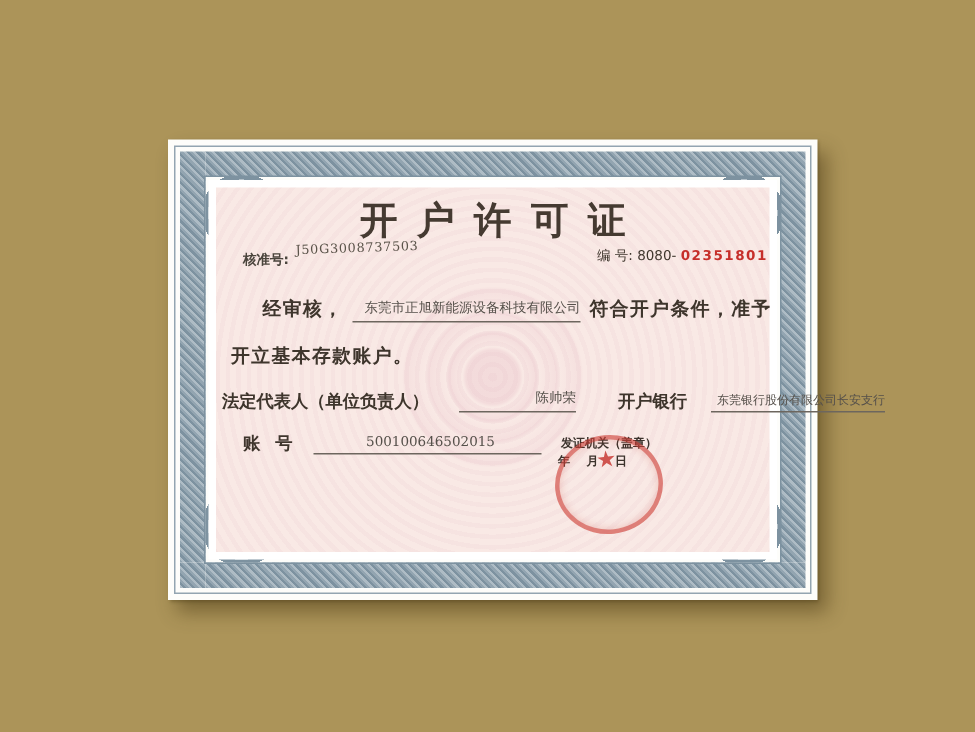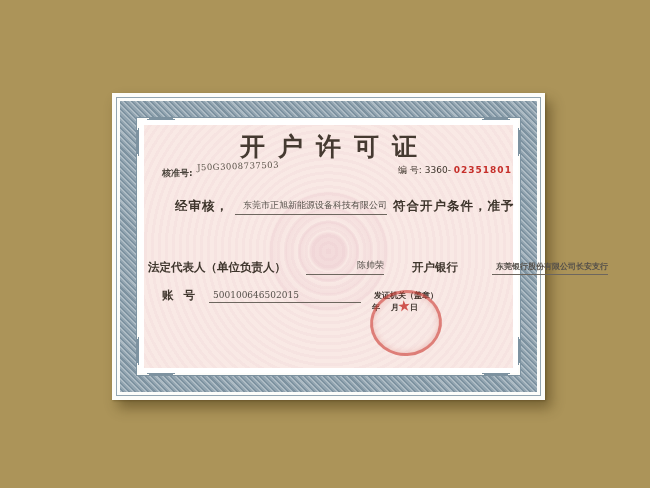--- a/index.html
+++ b/index.html
@@ -69,24 +69,24 @@
   .fill{
     font-family:"DejaVu Serif","Liberation Serif",serif;
     font-size:9px;color:#55504a;text-align:right;
     border-bottom:1px solid #6d665e;padding-bottom:2px;white-space:nowrap;
   }
   .company{width:152px;margin:0 6px;}
   .line2{left:42px;top:136px;}
   .line3{left:36px;top:166px;gap:16px;}
   .rep-name{width:78px;margin-left:4px;}
   .bank-lbl{margin-left:12px;}
-  .bank-name{width:116px;margin-left:18px;font-size:8px;font-weight:bold;}
+  .bank-name{width:116px;margin-left:0;font-size:8px;}
   .line4{left:50px;top:195px;}
   .acct-lbl{letter-spacing:10px;}
-  .acct-num{width:148px;margin-left:4px;text-align:left;padding-left:4px;}
+  .acct-num{width:148px;margin-left:4px;text-align:center;padding-left:4px;}
   .row-lbl{font-size:11.5px;font-weight:bold;color:#3e352c;white-space:nowrap;}
   
   .issuer{left:250px;top:197px;width:130px;color:#3c332c;}
   .issuer div{white-space:nowrap;}
   .iss1{font-size:8px;font-weight:bold;margin-left:12px;}
   .iss2{font-size:8.5px;font-weight:bold;margin-left:6px;margin-top:1px;letter-spacing:4px;}
   .iss3{font-size:8px;font-weight:bold;margin-left:10px;margin-top:1px;letter-spacing:11px;}
   .seal{
     left:258px;top:197px;width:66px;height:60px;
     border:3px solid rgba(205,62,53,.62);border-radius:50%;
@@ -112,29 +112,30 @@
     </div>
     <div class="gap"></div>
     <div class="pink"></div>
 
     <div class="abs title">开户许可证</div>
 
     <div class="abs small-lbl lbl approval-lbl">核准号:</div>
     <div class="abs approval-val">J50G3008737503</div>
 
     <div class="abs serial">
-      <span>编 号: </span><span>3360-</span> <span class="red">02351801</span>
+      <span>编 号: </span><span>8080-</span> <span class="red">02351801</span>
     </div>
 
     <div class="abs line line1">
       <span class="bold-run">经审核，</span>
       <span class="fill company">东莞市正旭新能源设备科技有限公司</span>
       <span class="bold-run">符合开户条件，准予</span>
     </div>
 
+    <div class="abs bold-run line2">开立基本存款账户。</div>
 
     <div class="abs line line3">
       <span class="row-lbl">法定代表人（单位负责人）</span>
       <span class="fill rep-name">陈帅荣</span>
       <span class="row-lbl bank-lbl">开户银行</span>
       <span class="fill bank-name">东莞银行股份有限公司长安支行</span>
     </div>
 
     <div class="abs line line4">
       <span class="row-lbl acct-lbl">账号</span>

